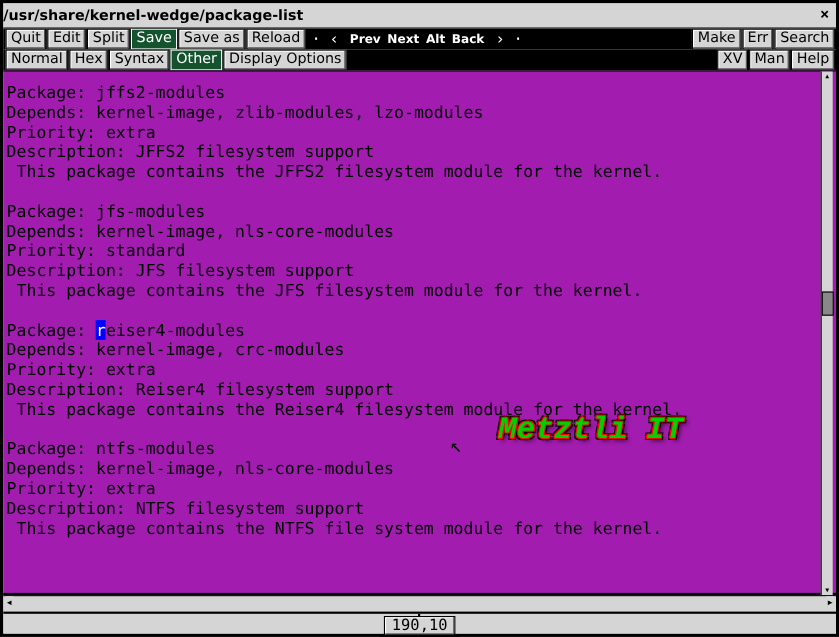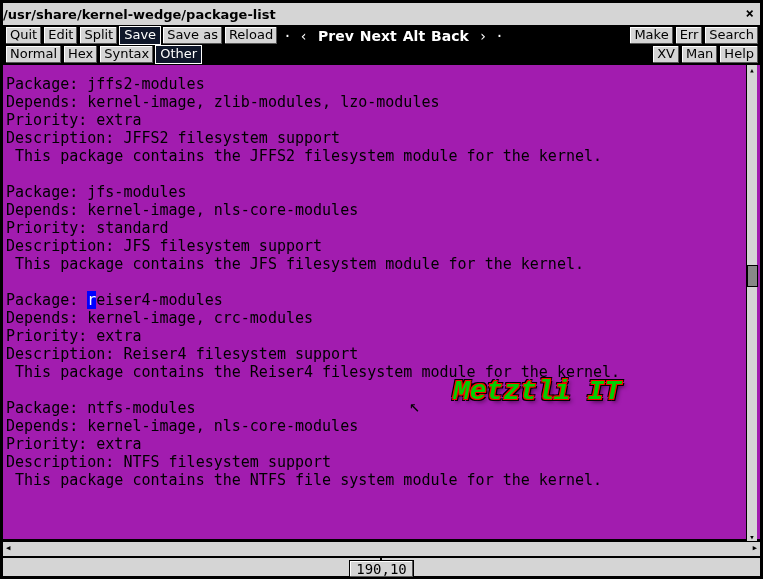--- a/index.html
+++ b/index.html
@@ -57,38 +57,38 @@
     box-shadow: inset -1px -1px 0 #555, inset 1px 1px 0 #fff;
     padding: 0 4px;
     height: 17px;
     line-height: 15px;
     font-size: 13px;
     font-family: "DejaVu Sans", sans-serif;
     cursor: pointer;
     margin-right: 1px;
   }
   .tbtn-inv {
-    background: #0f172a;
+    background: #14532d;
     color: #fff;
     border: 1px solid #fff;
     padding: 0 4px;
     height: 17px;
     line-height: 15px;
     font-size: 13px;
     font-family: "DejaVu Sans", sans-serif;
     cursor: pointer;
     margin-right: 1px;
   }
   .spacer { flex: 1; }
   .nav-group {
     display: flex;
     gap: 6px;
     color: #fff;
     font-weight: bold;
-    font-size: 14px;
+    font-size: 11px;
     font-family: "DejaVu Sans", sans-serif;
     padding: 0 6px;
   }
   .nav-item { cursor: pointer; }
   .dots { color:#fff; padding:0 4px; cursor:pointer; }
   .content {
     flex: 1;
     background: #a21caf;
     padding: 10px 0 0 3px;
     font-family: "DejaVu Sans Mono","Courier New",monospace;
@@ -222,20 +222,21 @@
     <div class="tbtn">Make</div>
     <div class="tbtn">Err</div>
     <div class="tbtn">Search</div>
   </div>
 
   <div class="toolbar">
     <div class="tbtn">Normal</div>
     <div class="tbtn">Hex</div>
     <div class="tbtn">Syntax</div>
     <div class="tbtn-inv">Other</div>
+    <div class="tbtn">Display Options</div>
     <div class="spacer"></div>
     <div class="tbtn">XV</div>
     <div class="tbtn">Man</div>
     <div class="tbtn">Help</div>
   </div>
 
   <div class="content"><span>Package: jffs2-modules
 Depends: kernel-image, zlib-modules, lzo-modules
 Priority: extra
 Description: JFFS2 filesystem support

